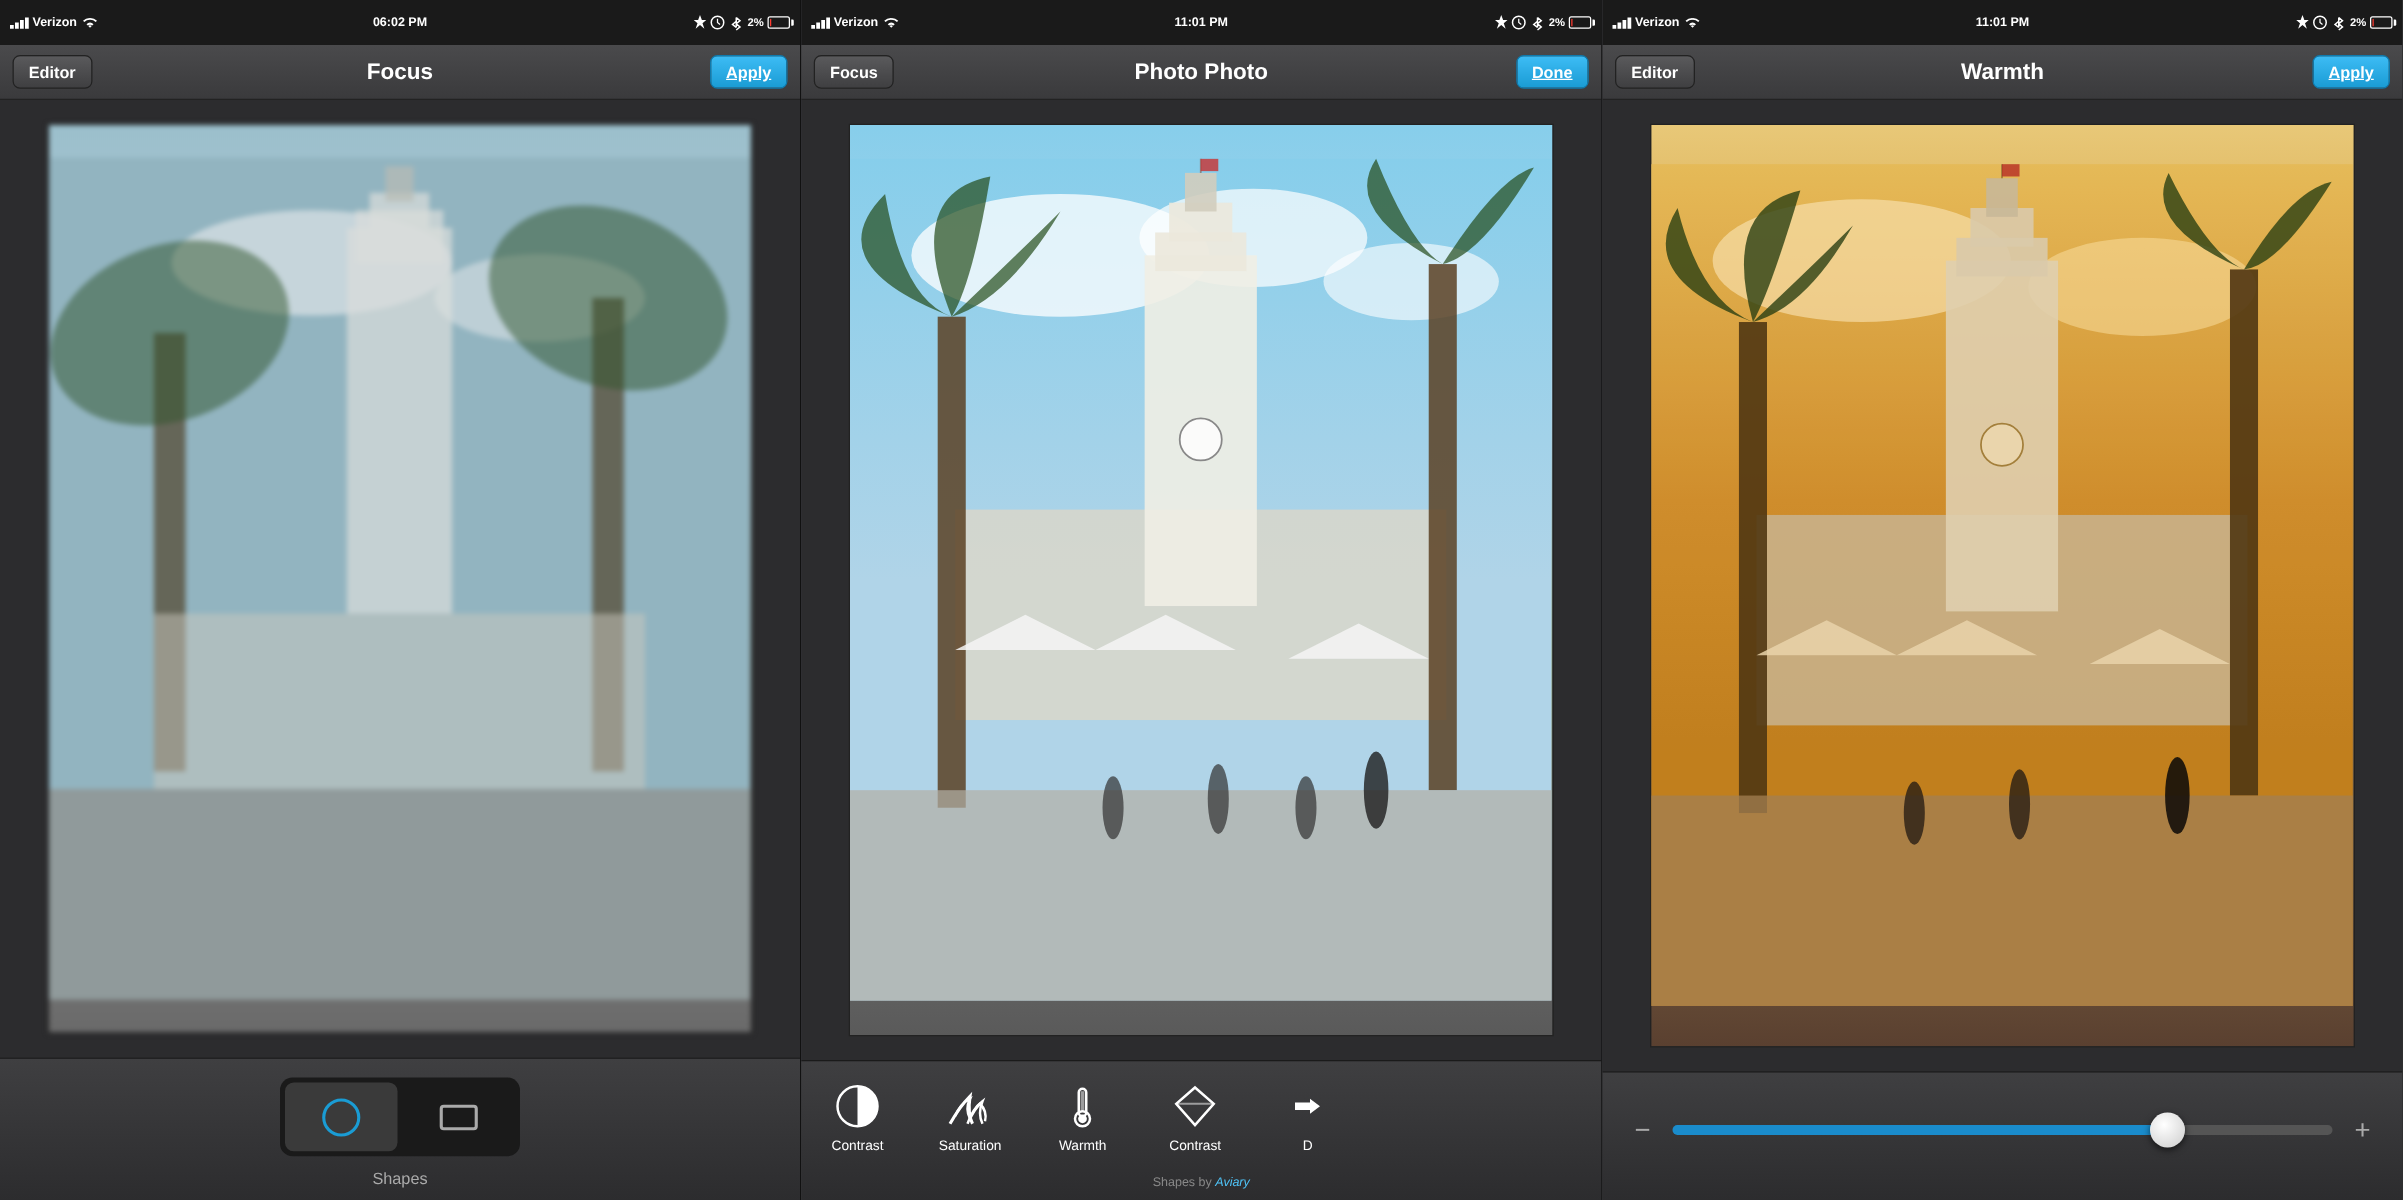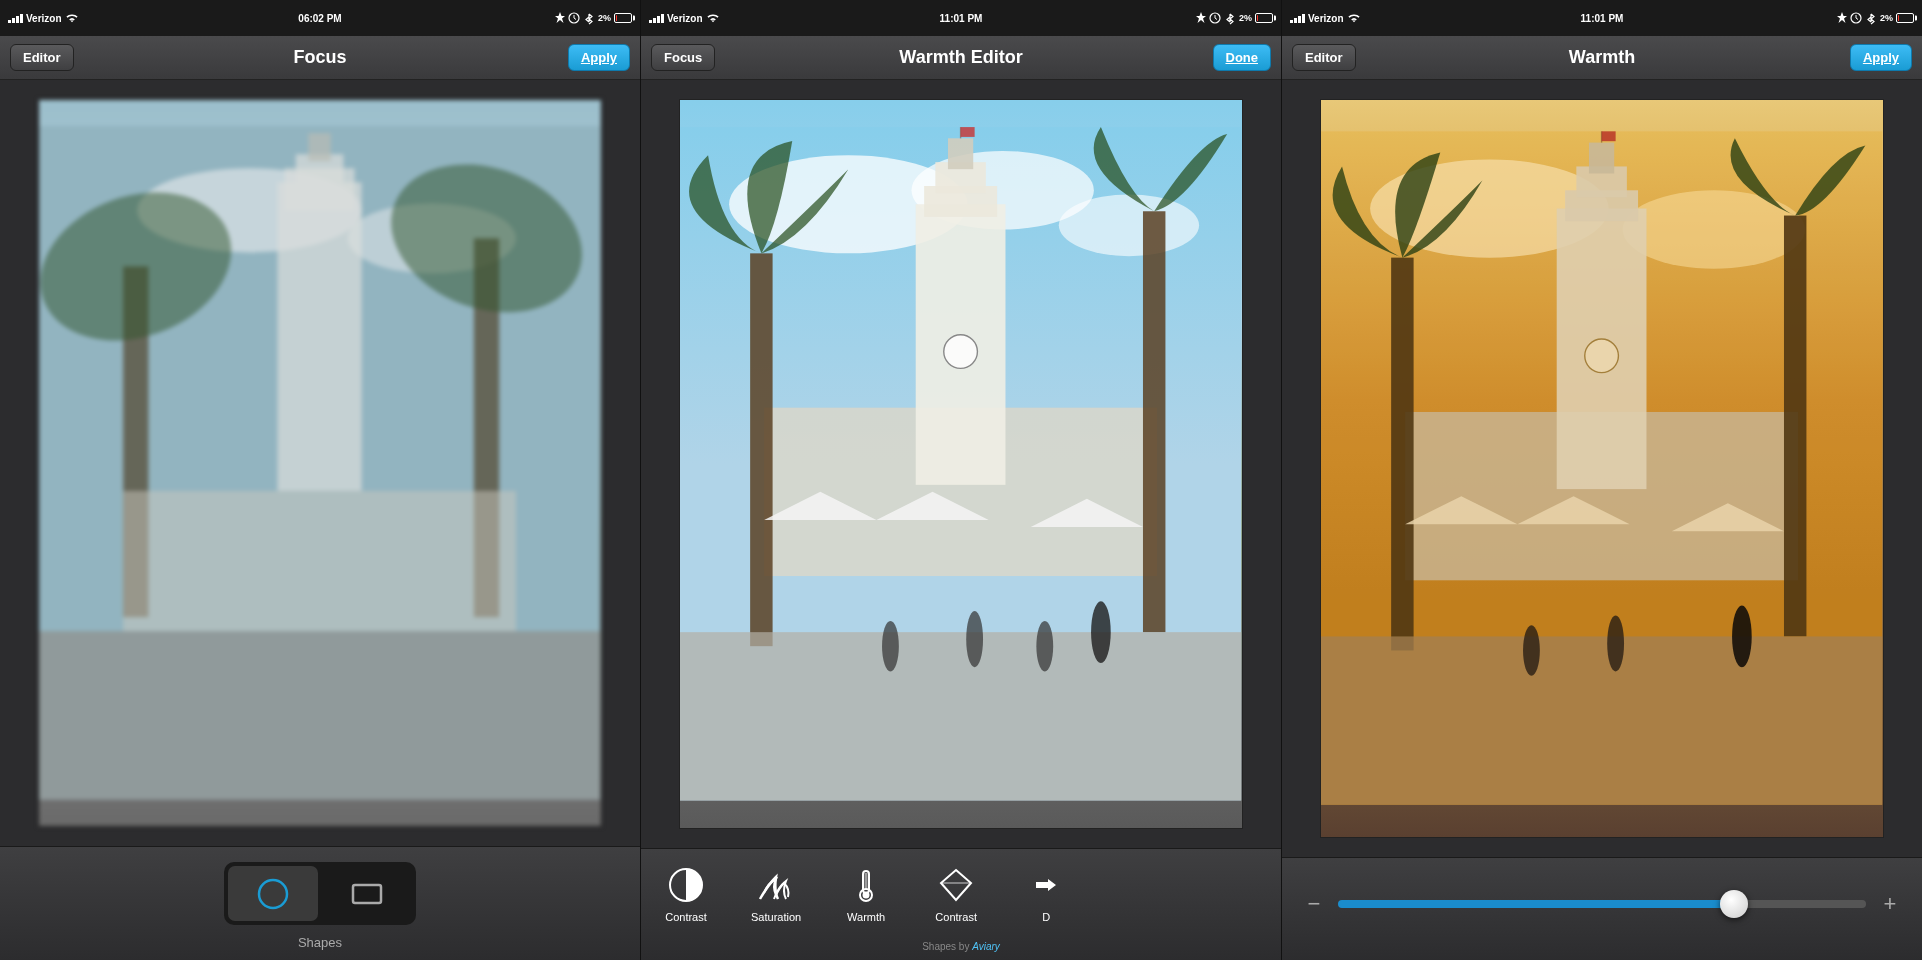--- a/index.html
+++ b/index.html
@@ -362,21 +362,21 @@
         </svg>
       <span>2%</span>
       <div class="battery-icon">
           <div class="battery-fill"></div>
         </div>
     </div>
   </div>
 
   <div class="nav-bar">
     <button class="nav-btn">Focus</button>
-    <span class="nav-title">Warmth Editor</span>
+    <span class="nav-title">Photo Photo</span>
     <button class="nav-btn nav-btn-blue">Done</button>
   </div>
 
   <div class="photo-area">
     <div class="photo-frame scene-normal">
       <svg class="scene-svg" viewBox="0 0 400 480">
 
         <defs>
           <linearGradient id="sky2" x1="0" y1="0" x2="0" y2="1">
             <stop offset="0%" stop-color="#87CEEB"></stop>

